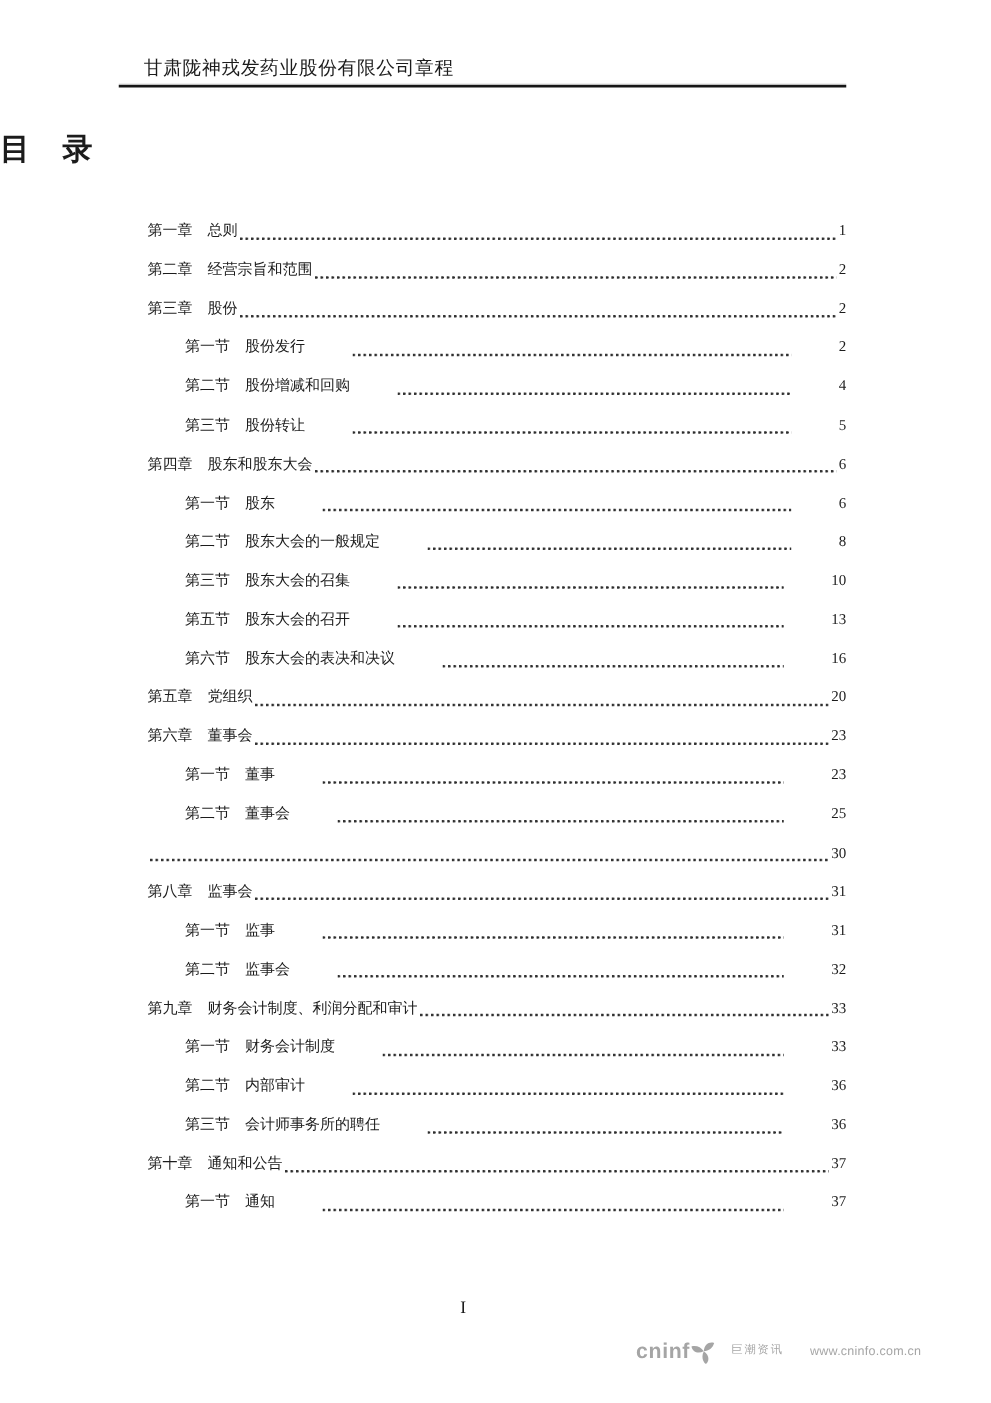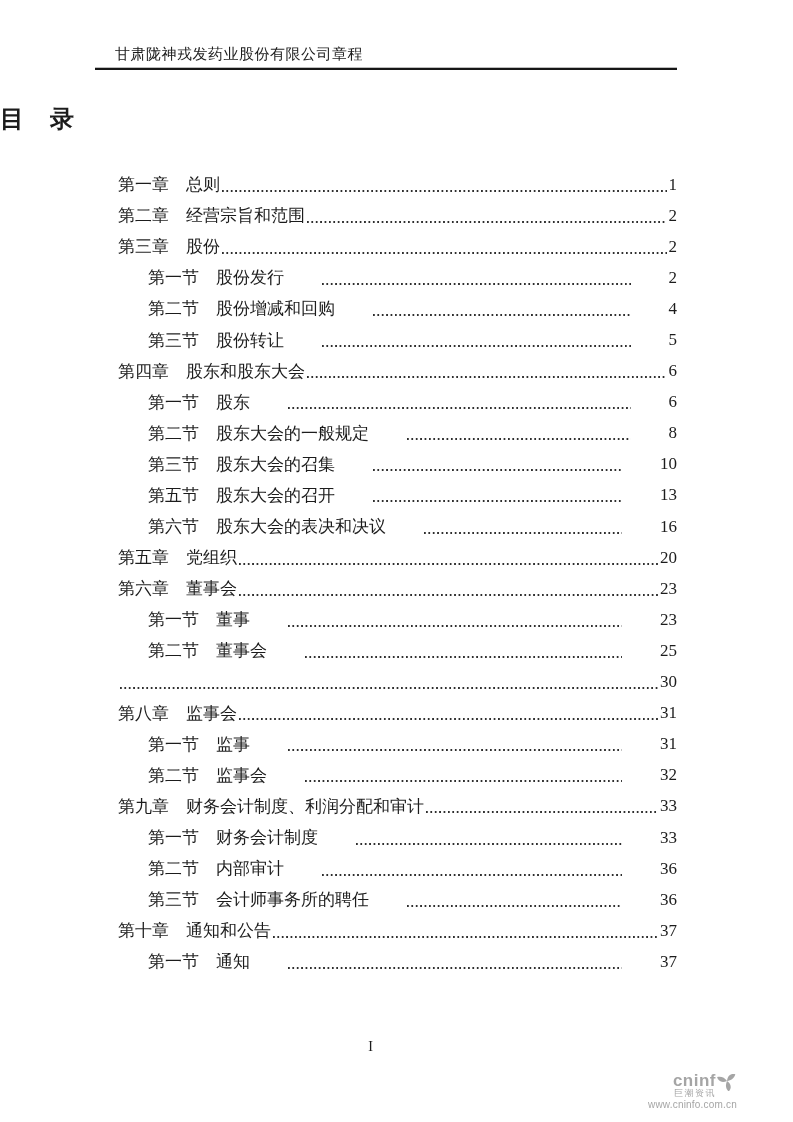--- a/index.html
+++ b/index.html
@@ -49,21 +49,21 @@
   .toc {
     position: absolute;
     left: 118px;
     top: 169px;
     width: 559px;
   }
   .toc-row {
     display: flex;
     align-items: center;
     height: 31.1px;
-    font-size: 17px;
+    font-size: 12px;
     white-space: nowrap;
   }
   .toc-row.level-section { padding-left: 30px; gap: 36px; }
   .toc-label { white-space: nowrap; }
   .toc-leader {
     flex: 1;
     height: 2px;
     margin: 0 2px;
     transform: translateY(6px);
     background-image: radial-gradient(circle at 1px 1px, #2e2e2e 0.9px, transparent 1.3px);
@@ -81,22 +81,22 @@
     text-align: center;
     font-size: 14px;
   }
 
   
   .cninfo-watermark {
     position: absolute;
     right: 4px;
     top: 1071px;
     display: flex;
-    flex-direction: column;
-    align-items: flex-end;
+    flex-direction: row;
+    align-items: center;
     color: #a5a5a5;
     font-family: "Liberation Sans", "DejaVu Sans", sans-serif;
     line-height: 1.15;
   }
   .logo-row {
     display: flex;
     align-items: center;
   }
   .logo-brand {
     font-size: 17px;

